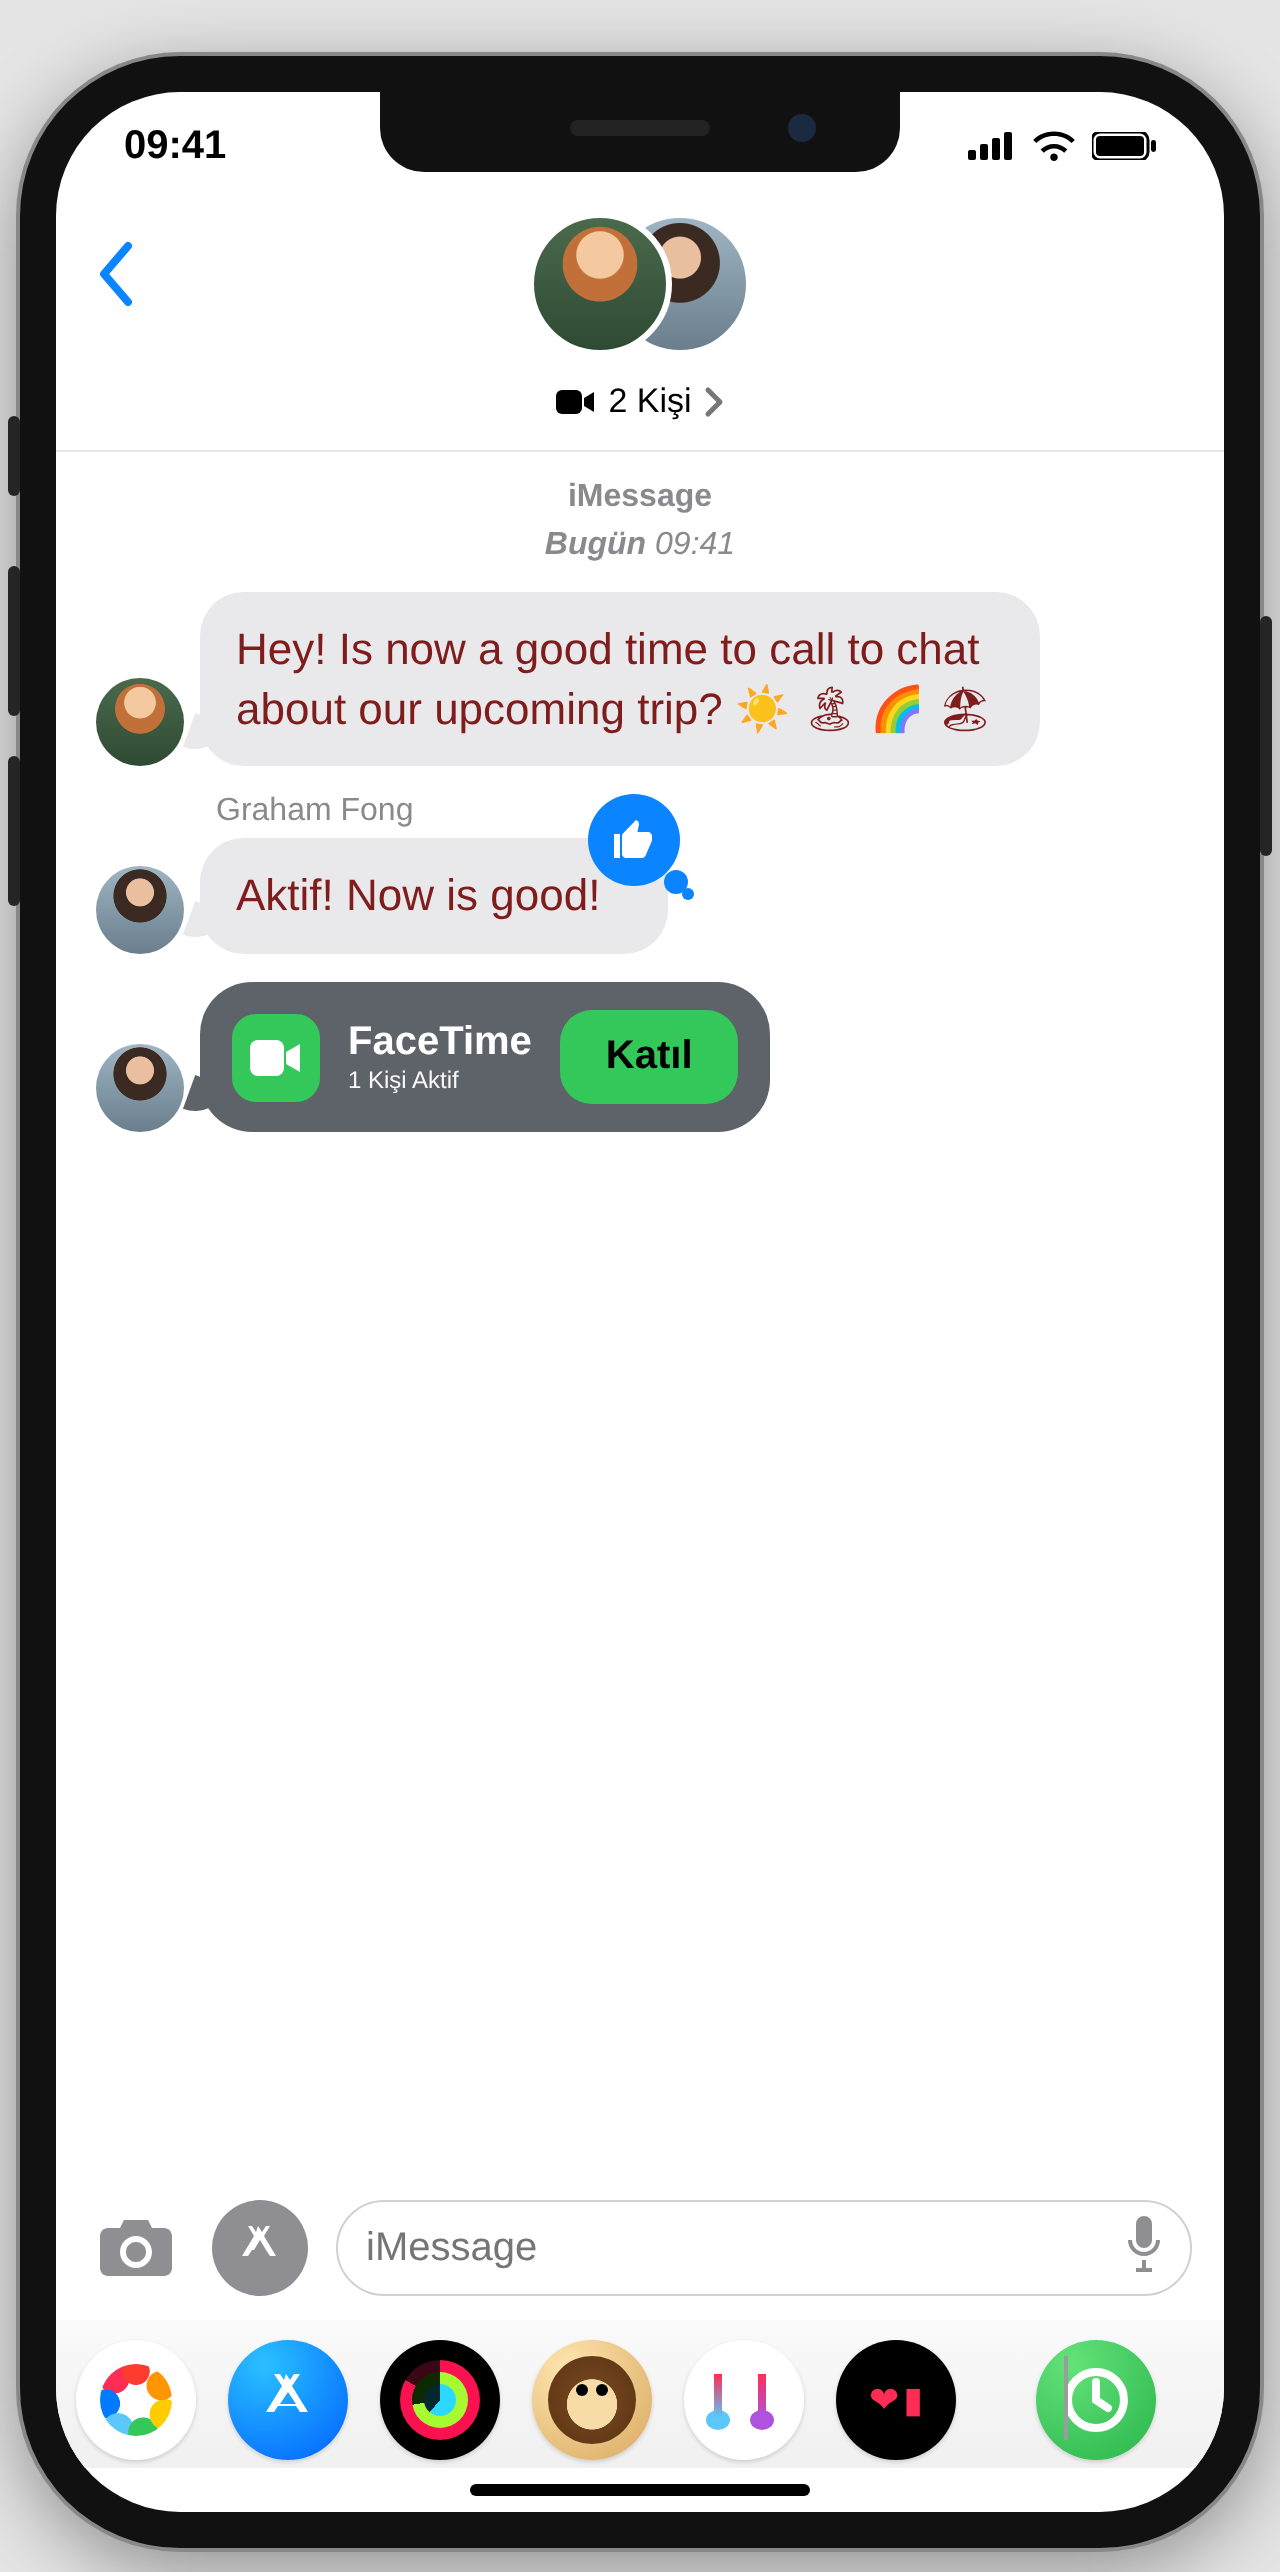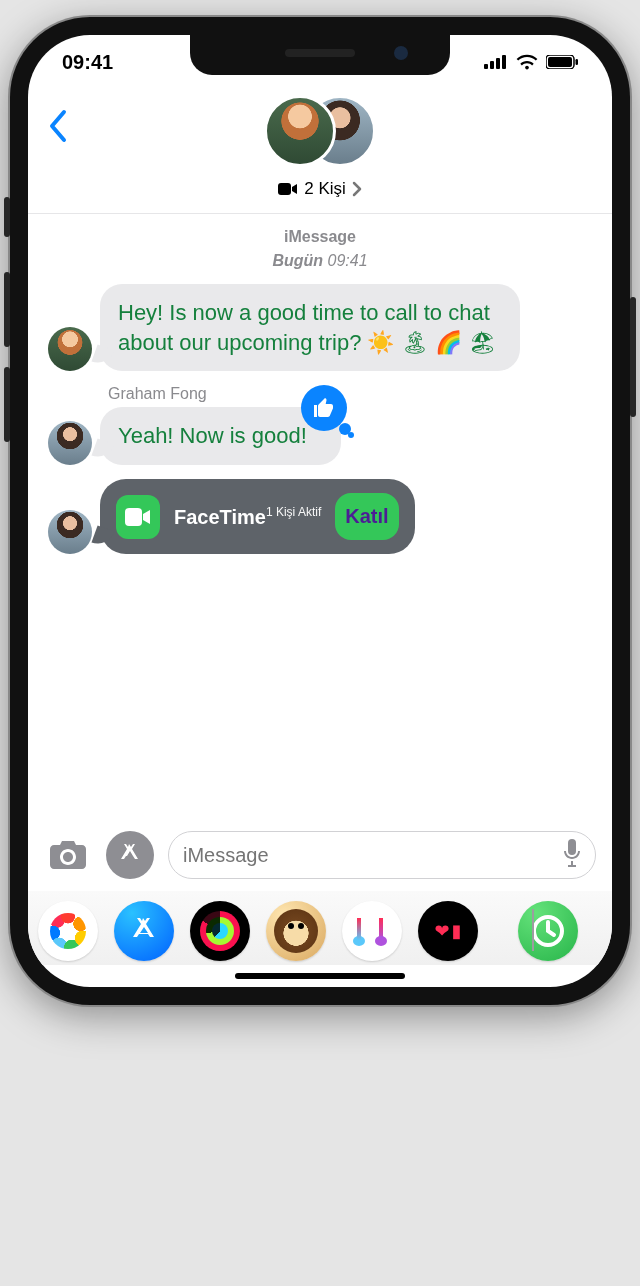--- a/index.html
+++ b/index.html
@@ -1,22 +1,22 @@
 <!DOCTYPE html>
 <html><head>
 <meta charset="utf-8">
 <style>
   * { box-sizing: border-box; margin: 0; padding: 0; }
   html, body { width: 640px; height: 1286px; background: #e5e5e5; font-family: -apple-system, "Helvetica Neue", Arial, sans-serif; }
 
   
   .device {
     position: relative;
-    width: 620px; height: 988px;
-    margin: 17px auto;
+    width: 620px; height: 1246px;
+    margin: 28px auto;
     background: #111;
     border-radius: 80px;
     box-shadow: 0 0 0 2px #888, 0 10px 40px rgba(0,0,0,.4);
     padding: 18px;
   }
   .side-btn { position: absolute; background: #252525; border-radius: 3px; }
   .side-btn.l1 { left: -6px; top: 180px; width: 6px; height: 40px; }
   .side-btn.l2 { left: -6px; top: 255px; width: 6px; height: 75px; }
   .side-btn.l3 { left: -6px; top: 350px; width: 6px; height: 75px; }
   .side-btn.r1 { right: -6px; top: 280px; width: 6px; height: 120px; }
@@ -70,21 +70,21 @@
   .thread-info { text-align:center; font-size:16px; color:#8a8a8e; margin-bottom:6px; }
   .thread-info .bold { font-weight:700; }
   .timestamp { text-align:center; font-size:16px; color:#8a8a8e; margin-bottom:14px;font-style:italic; }
   .timestamp .bold { font-weight:700; }
 
   .sender-label { font-size:16px; color:#8a8a8e; margin-left:60px; margin-bottom:4px; }
 
   .msg-row { display:flex; align-items:flex-end; gap:8px; margin-bottom:14px; position:relative; }
   .msg-row .avatar-sm { width:44px; height:44px; border-radius:50%; flex-shrink:0; }
   .bubble {
-    background:#e9e9eb; border-radius:22px; padding:14px 18px; font-size:22px; line-height:1.35; color:#15803d; max-width:420px; position:relative;
+    background:#e9e9eb; border-radius:22px; padding:14px 18px; font-size:22px; line-height:1.35; color:#7f1d1d; max-width:420px; position:relative;
   }
   .bubble.tail::after{
     content:""; position:absolute; left:-6px; bottom:6px; width:18px; height:18px; background:#e9e9eb; border-bottom-right-radius:18px; transform:rotate(20deg);
   }
 
   
   .tapback {
     position:absolute; right:-6px; top:-22px; width:46px; height:46px; background:#0a84ff; border-radius:50%; display:flex; align-items:center; justify-content:center; z-index:5;
   }
   .tapback::after{
@@ -96,24 +96,24 @@
   
   .ft-card {
     display:flex; align-items:center; gap:14px;
     background:#5e6369; border-radius:26px; padding:14px 16px; position:relative; color:#fff; max-width:340px;
   }
   .ft-card.tail::after{
     content:""; position:absolute; left:-6px; bottom:8px; width:18px; height:18px; background:#5e6369; border-bottom-right-radius:18px; transform:rotate(20deg);
   }
   .ft-icon { width:44px; height:44px; border-radius:12px; background:#34c759; display:flex; align-items:center; justify-content:center; flex-shrink:0;}
   .ft-icon svg { fill:#fff; }
-  .ft-text { display:flex; flex-direction:row; line-height:1.2;justify-content:center; }
+  .ft-text { display:flex; flex-direction:column; line-height:1.2;justify-content:center; }
   .ft-title { font-size:20px; font-weight:600; }
   .ft-sub { font-size:12px; opacity:.95; }
-  .ft-join { margin-left:auto; background:#34c759; color:#4c1d95; border:none; border-radius:16px; padding:12px 10px; font-size:20px; font-weight:700; }
+  .ft-join { margin-left:auto; background:#34c759; color:#000000; border:none; border-radius:16px; padding:12px 23px; font-size:20px; font-weight:700; }
 
   
   .input-bar {
     position:absolute; left:0; right:0; bottom:96px; padding:10px 16px 12px; display:flex; align-items:center; gap:14px;
   }
   .ib-btn { width:48px; height:48px; border-radius:50%; display:flex; align-items:center; justify-content:center; }
   .ib-btn.plain svg { fill:#8e8e93; }
   .ib-btn.round { background:#8e8e93; }
   .ib-btn.round svg { fill:#fff; }
   .msg-field {
@@ -247,21 +247,21 @@
         <div class="avatar-sm person1"></div>
         <div class="bubble tail">
           <span>Hey! Is now a good time to call to chat about our upcoming trip? ☀️ 🏝 🌈 🏖</span>
         </div>
       </div>
 
       <div class="sender-label">Graham Fong</div>
       <div class="msg-row">
         <div class="avatar-sm person2"></div>
         <div class="bubble tail" style="padding-right:34px">
-          <span>Yeah! Now is good!</span>
+          <span>Aktif! Now is good!</span>
           <div class="tapback">
             <svg width="24" height="24" viewBox="0 0 24 24">
                 <path d="M2 21h3V9H2v12zm19-11c0-1.1-.9-2-2-2h-5.3l.8-3.8v-.3c0-.4-.2-.8-.4-1.1L13 2 6.6 8.6C6.2 9 6 9.5 6 10v9c0 1.1.9 2 2 2h8c.8 0 1.5-.5 1.8-1.2l2.9-6.8c.2-.3.3-.7.3-1v-2z"></path>
               </svg>
           </div>
         </div>
       </div>
 
       <div class="msg-row">
         <div class="avatar-sm person2"></div>

